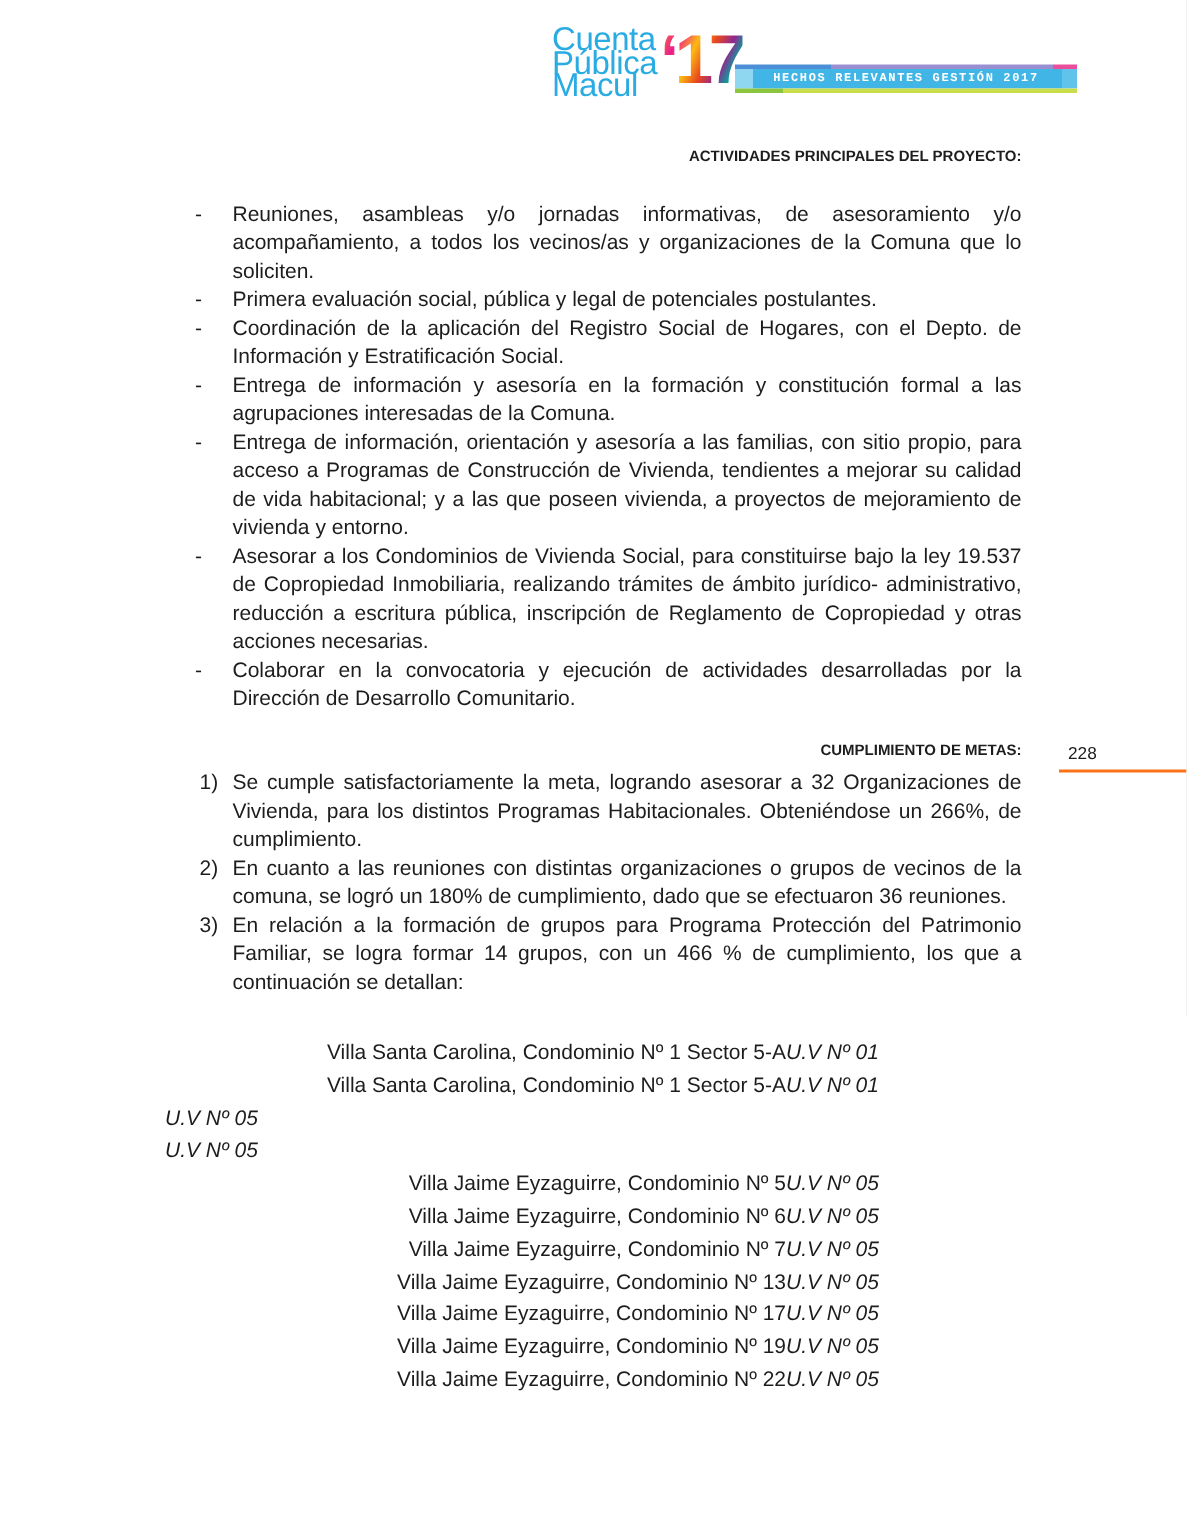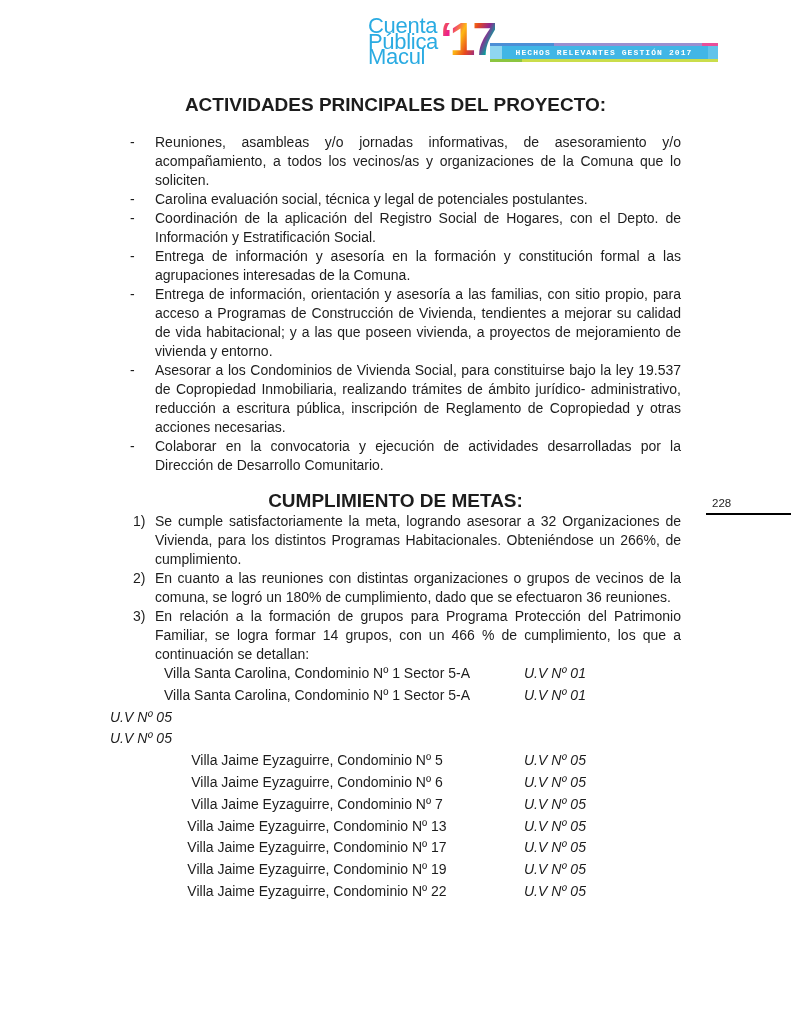--- a/index.html
+++ b/index.html
@@ -27,40 +27,40 @@
     height:13px;display:flex;align-items:center;justify-content:center;
     background:linear-gradient(90deg,#8fd6f0 0 12px,#41b6e6 12px calc(100% - 10px),#62c3ea calc(100% - 10px) 100%);
   }
   .banner-band span{
     color:#ffffff;font-size:8px;font-weight:bold;letter-spacing:1.1px;white-space:nowrap;
   }
   .banner-stripe-bottom{height:3px;background:linear-gradient(90deg,#8bc540 0 14%,#cadd4b 14% 100%);}
   
   .pagenum{
     position:absolute;top:496px;left:706px;width:80px;
-    border-bottom:2px solid #000000;font-size:11.5px;line-height:14px;
+    border-bottom:2px solid #f97316;font-size:11.5px;line-height:14px;
     padding:0 0 3px 6px;color:#1d1d1d;
   }
   
   .content{
     position:absolute;left:110px;top:95px;width:571px;
     font-size:14px;line-height:19px;text-align:justify;
   }
   .content h1,.content h2{
-    font-size:19px;font-weight:bold;margin:0;text-align:center;line-height:19px;
+    font-size:10px;font-weight:bold;margin:0;text-align:right;line-height:19px;
   }
   .content h1{margin-bottom:19px;}
   .content h2{margin-top:16px;margin-bottom:2px;}
   ul.bullets,ol.metas{list-style:none;margin:0;padding:0;}
   ul.bullets li{position:relative;padding-left:45px;}
   ul.bullets .marker{position:absolute;left:20px;}
   ol.metas li{position:relative;padding-left:45px;}
   ol.metas .num{position:absolute;left:23px;}
   p.intro{margin:0;}
-  .villas{margin-top:0;text-align:center;}
+  .villas{margin-top:28px;text-align:right;}
   .villa-row{display:flex;height:21.8px;align-items:flex-start;}
   .villa-name{flex:none;width:414px;white-space:nowrap;}
   .villa-uv{flex:none;white-space:nowrap;font-style:italic;}
 </style>
 </head>
 <body>
 
 <div class="page">
 
   <div class="header">
@@ -84,21 +84,21 @@
   <div class="pagenum">
     <span>228</span>
   </div>
 
   <main class="content">
 
     <h1>ACTIVIDADES PRINCIPALES DEL PROYECTO:</h1>
 
     <ul class="bullets">
       <li><span class="marker">-</span><span>Reuniones, asambleas y/o jornadas informativas, de asesoramiento y/o acompañamiento, a todos los vecinos/as y organizaciones de la Comuna que lo soliciten.</span></li>
-      <li><span class="marker">-</span><span>Carolina evaluación social, técnica y legal de potenciales postulantes.</span></li>
+      <li><span class="marker">-</span><span>Primera evaluación social, pública y legal de potenciales postulantes.</span></li>
       <li><span class="marker">-</span><span>Coordinación de la aplicación del Registro Social de Hogares, con el Depto. de Información y Estratificación Social.</span></li>
       <li><span class="marker">-</span><span>Entrega de información y asesoría en la formación y constitución formal a las agrupaciones interesadas de la Comuna.</span></li>
       <li><span class="marker">-</span><span>Entrega de información, orientación y asesoría a las familias, con sitio propio, para acceso a Programas de Construcción de Vivienda, tendientes a mejorar su calidad de vida habitacional; y a las que poseen vivienda, a proyectos de mejoramiento de vivienda y entorno.</span></li>
       <li><span class="marker">-</span><span>Asesorar a los Condominios de Vivienda Social, para constituirse bajo la ley 19.537 de Copropiedad Inmobiliaria, realizando trámites de ámbito jurídico- administrativo, reducción a escritura pública, inscripción de Reglamento de Copropiedad y otras acciones necesarias.</span></li>
       <li><span class="marker">-</span><span>Colaborar en la convocatoria y ejecución de actividades desarrolladas por la Dirección de Desarrollo Comunitario.</span></li>
     </ul>
 
     <h2>CUMPLIMIENTO DE METAS:</h2>
 
 

